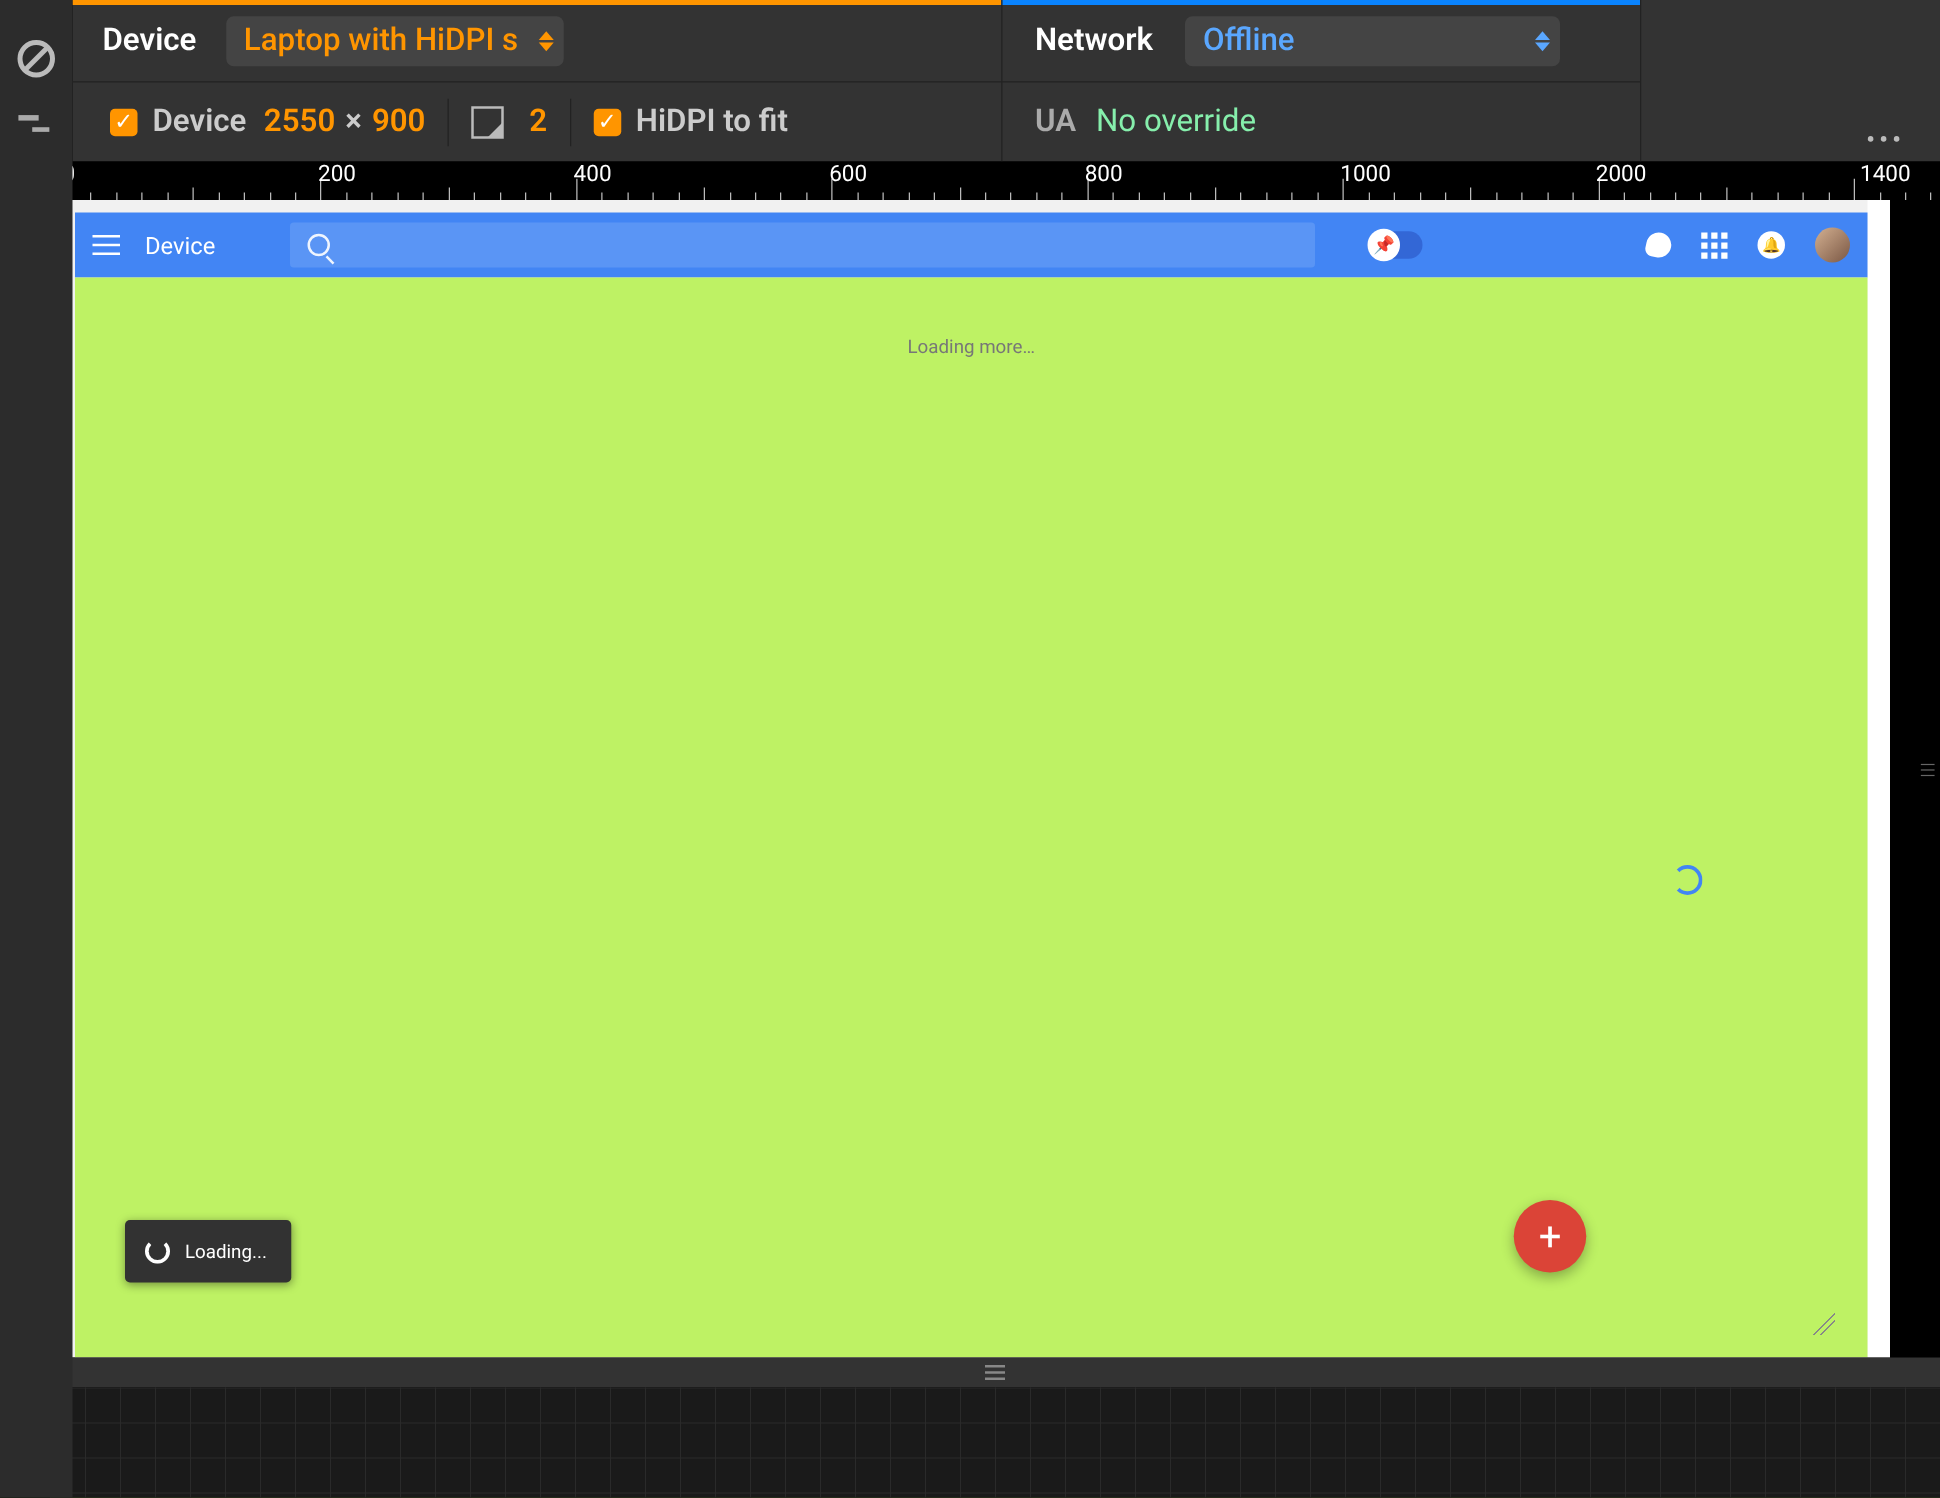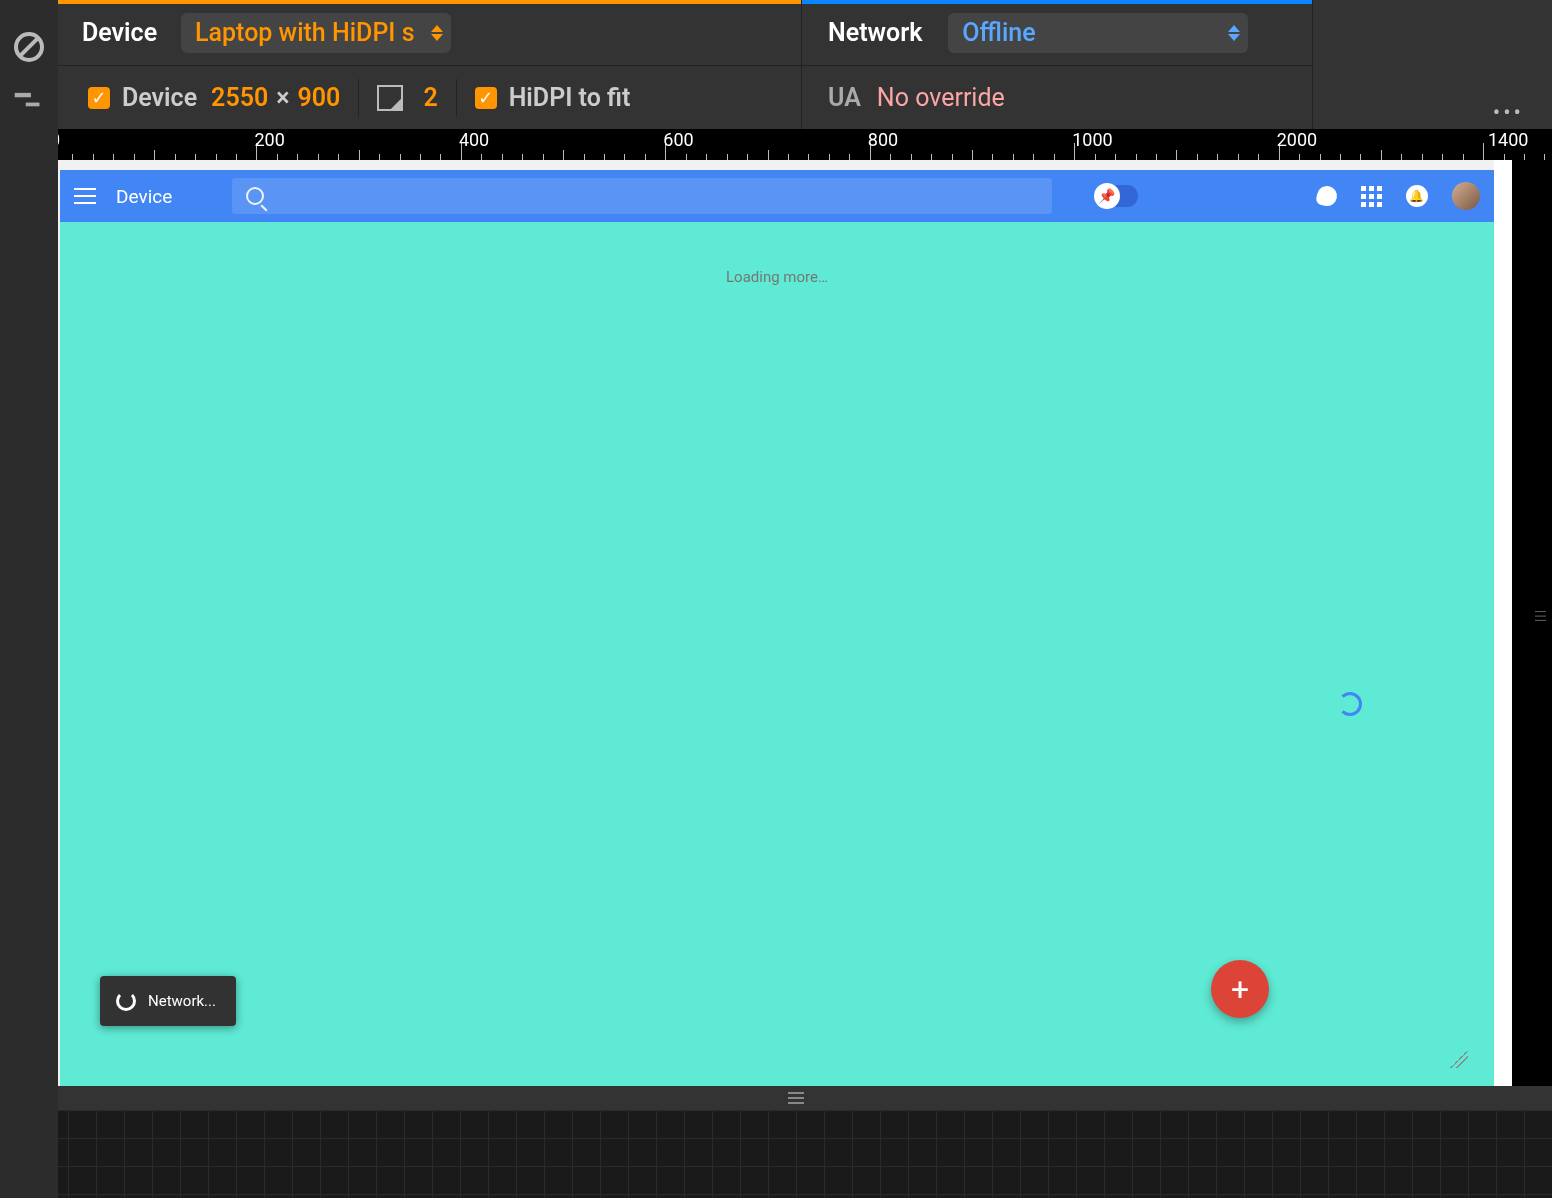--- a/index.html
+++ b/index.html
@@ -143,21 +143,21 @@
 .header-right{margin-left:auto;display:flex;align-items:center;gap:24px;}
 .icon-hangouts{width:20px;height:20px;border-radius:50% 50% 50% 6px;background:#fff;transform:rotate(12deg);}
 .icon-apps{display:grid;grid-template-columns:repeat(3,5px);grid-template-rows:repeat(3,5px);gap:3px;}
 .icon-apps span{background:#fff;width:5px;height:5px;}
 .icon-bell{width:22px;height:22px;border-radius:50%;background:#fff;display:flex;align-items:center;justify-content:center;color:#4285f4;font-size:14px;}
 .icon-bell::before{content:"🔔";font-size:12px;}
 .avatar{width:28px;height:28px;border-radius:50%;background:linear-gradient(135deg,#d3b091,#7a5744);} 
 
 .page-body {
   position:absolute; left:20px; top:62px; right:18px; bottom:0;
-  background:#5eead4;
+  background:#bef264;
 }
 .loading-more {
   position:absolute; top:46px; left:50%; transform:translateX(-50%);
   color:#777; font-size:15px;
 }
 .side-spinner{
   position:absolute; right:132px; top:470px; width:24px;height:24px;
   border:3px solid #4285f4;border-left-color:transparent;border-radius:50%;
 }
 
@@ -259,21 +259,21 @@
     <span class="dt-num">2</span>
     <span class="dt-sep"></span>
     <span class="dt-check"></span>
     <span style="width:12px;"></span>
     <span class="dt-dim">HiDPI to fit</span>
   </div>
 
   <div class="dt-row" style="left:770px; top:65px;">
     <span style="color:#aaa;font-weight:600;">UA</span>
     <span style="width:16px;"></span>
-    <span style="color:#fca5a5;">No override</span>
+    <span style="color:#86efac;">No override</span>
   </div>
 
   <span class="kebab">•••</span>
 </div>
 
 <div class="ruler-h">
   <div class="tick-area" id="ruler-h-ticks">
       <div class="tick big" style="left: 12px;"></div>
       <div class="num" style="left: 12px;">0</div>
       <div class="tick small" style="left: 32.4444px;"></div>
@@ -456,21 +456,21 @@
   </div>
 
   <div class="page-body">
     <div class="loading-more">Loading more…</div>
     <div class="side-spinner"></div>
     <div class="fab">
         <span>+</span>
       </div>
     <div class="toast">
       <span class="sp"></span>
-      <span>Network...</span>
+      <span>Loading...</span>
     </div>
     <div class="resize-corner"></div>
   </div>
 </div>
 
 <div class="right-side-grip">| | |</div>
 
 <div class="drawer-bar">
   <div class="grip">
       <span></span>

